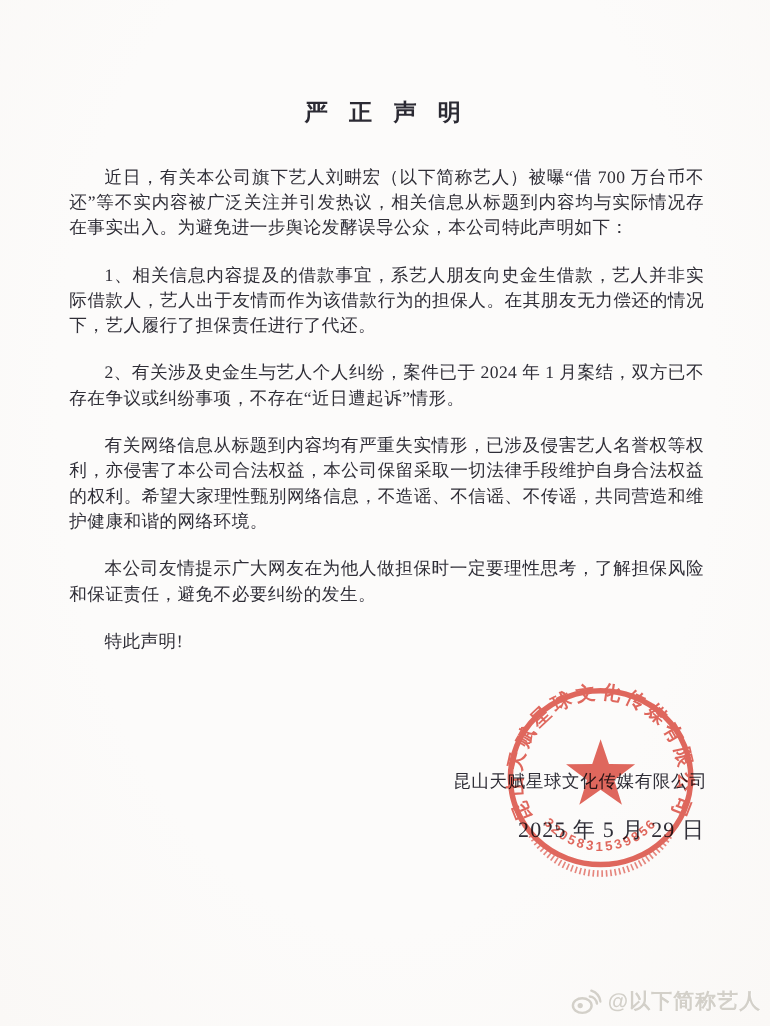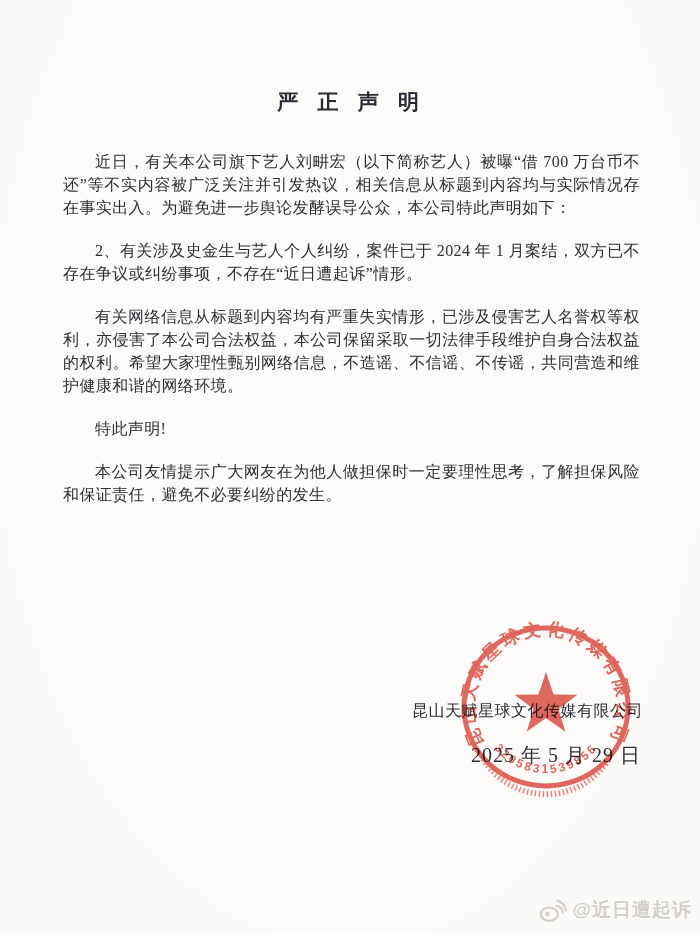--- a/index.html
+++ b/index.html
@@ -84,24 +84,25 @@
   }
 </style>
 </head>
 <body>
 
 <div class="page">
 
   <div class="doc-body">
     <div class="doc-title">严 正 声 明</div>
     <p class="doc-p">近日，有关本公司旗下艺人刘畊宏（以下简称艺人）被曝“借 700 万台币不还”等不实内容被广泛关注并引发热议，相关信息从标题到内容均与实际情况存在事实出入。为避免进一步舆论发酵误导公众，本公司特此声明如下：</p>
+    <p class="doc-p">1、相关信息内容提及的借款事宜，系艺人朋友向史金生借款，艺人并非实际借款人，艺人出于友情而作为该借款行为的担保人。在其朋友无力偿还的情况下，艺人履行了担保责任进行了代还。</p>
     <p class="doc-p">2、有关涉及史金生与艺人个人纠纷，案件已于 2024 年 1 月案结，双方已不存在争议或纠纷事项，不存在“近日遭起诉”情形。</p>
     <p class="doc-p">有关网络信息从标题到内容均有严重失实情形，已涉及侵害艺人名誉权等权利，亦侵害了本公司合法权益，本公司保留采取一切法律手段维护自身合法权益的权利。希望大家理性甄别网络信息，不造谣、不信谣、不传谣，共同营造和维护健康和谐的网络环境。</p>
+    <p class="doc-p">本公司友情提示广大网友在为他人做担保时一定要理性思考，了解担保风险和保证责任，避免不必要纠纷的发生。</p>
     <p class="doc-p">特此声明!</p>
-    <p class="doc-p">本公司友情提示广大网友在为他人做担保时一定要理性思考，了解担保风险和保证责任，避免不必要纠纷的发生。</p>
   </div>
 
   <div class="sig-company">昆山天赋星球文化传媒有限公司</div>
   <div class="sig-date">2025 年 5 月 29 日</div>
 
   <svg class="seal" viewBox="0 0 200 200" aria-hidden="true">
     <ellipse cx="100" cy="100" rx="82" ry="79" fill="none" stroke="#dd4f43" stroke-width="5"></ellipse>
     <path d="M 37,152 A 74,74 0 0 0 163,152" fill="none" stroke="#dd4f43" stroke-width="6" stroke-dasharray="1.5 2.5" opacity="0.8"></path>
     <defs>
       <path id="sealArcTop" d="M 49,151 A 72,72 0 1 1 151,151" fill="none"></path>
@@ -118,16 +119,16 @@
 
   <div class="watermark">
     <svg width="28" height="24" viewBox="0 0 30 26" aria-hidden="true">
       <g fill="none" stroke="#d3d0c9" stroke-width="2.4" stroke-linecap="round">
         <ellipse cx="11" cy="17.5" rx="9.2" ry="7.2"></ellipse>
         <path d="M 18.5 8.5 A 8 8 0 0 1 25.5 15.5"></path>
         <path d="M 20 2.8 A 13.5 13.5 0 0 1 29 13.5"></path>
       </g>
       <circle cx="9" cy="17.5" r="2.6" fill="#d3d0c9"></circle>
     </svg>
-    <span>@近日遭起诉</span>
+    <span>@以下简称艺人</span>
   </div>
 
 </div>
 
 </body></html>

